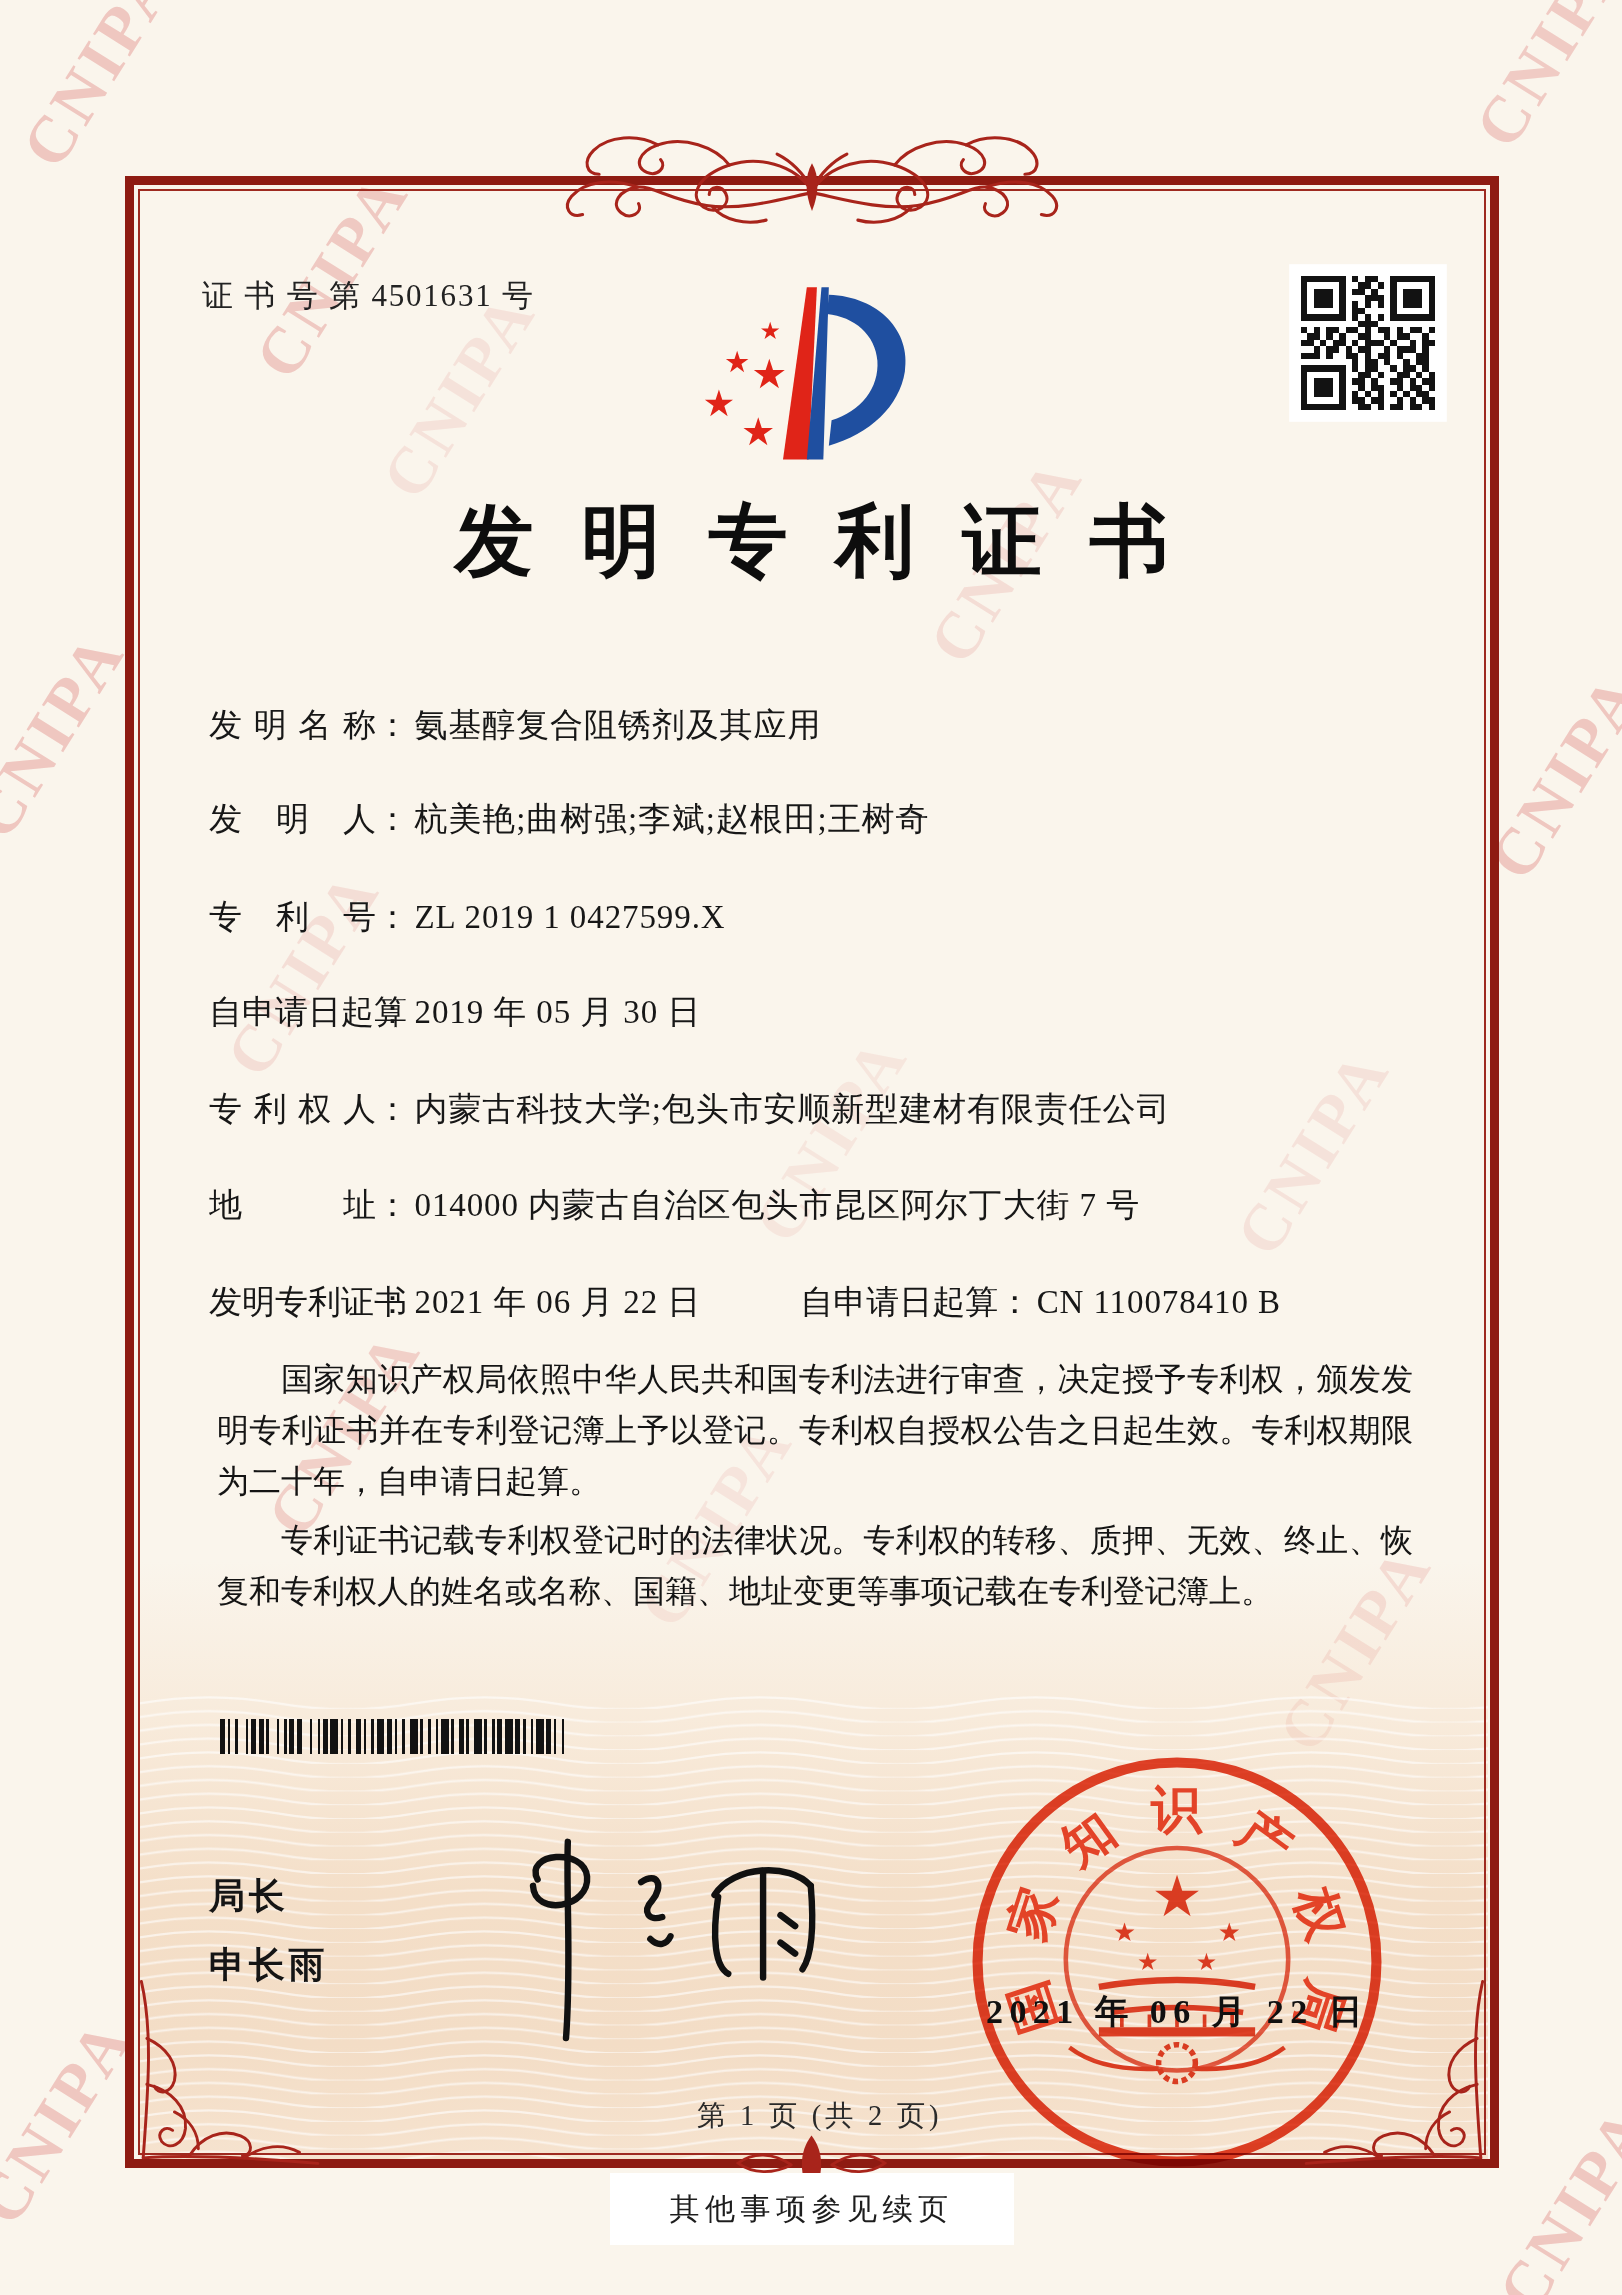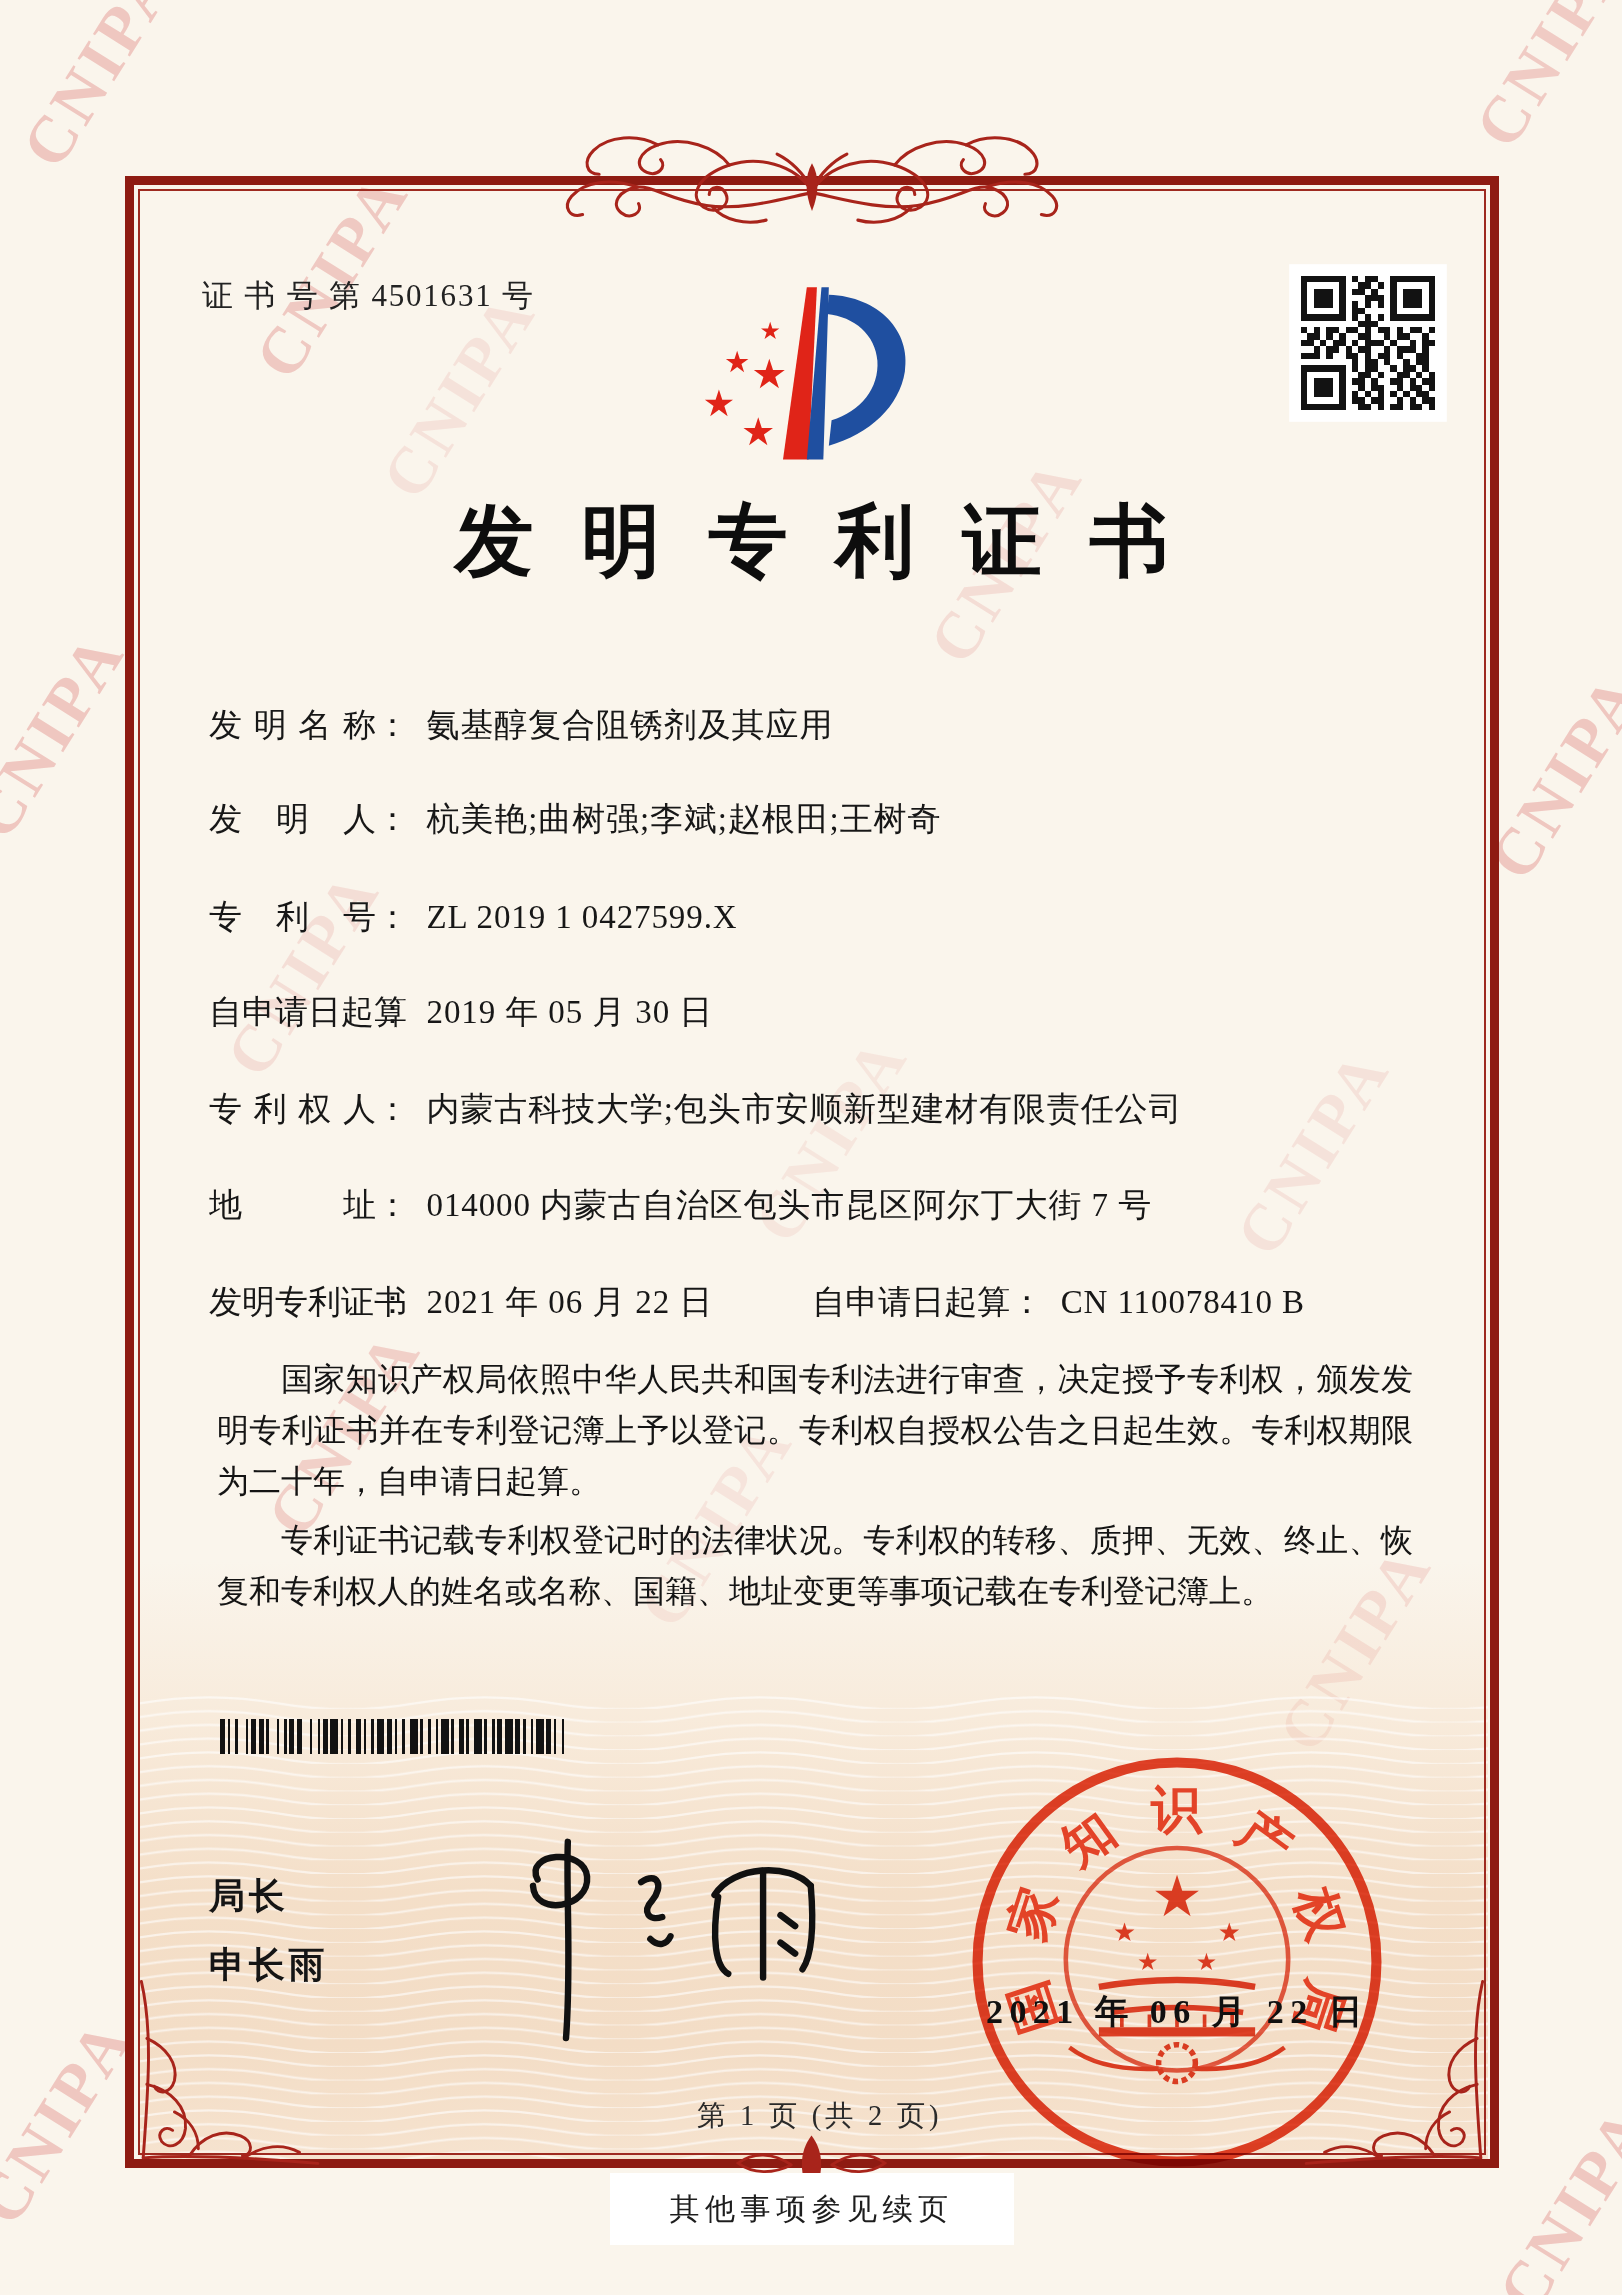--- a/index.html
+++ b/index.html
@@ -38,21 +38,21 @@
   .qr-grid{display:grid; grid-template-columns:repeat(21,6.4px); grid-auto-rows:6.4px;}
   .qm{background:transparent;} .qm.on{background:#121212;}
   .doc-title{
     position:absolute; left:0; top:489px; width:100%; z-index:6; text-align:center;
     font-size:79px; font-weight:700; letter-spacing:48px; text-indent:48px; color:#0d0d0d;
   }
   
   .row{position:absolute; left:209px; z-index:6; font-size:33px; white-space:nowrap; color:#171717;}
   .flabel{display:inline-block; width:167px; text-align:justify; text-align-last:justify; vertical-align:bottom;}
   .fcolon{display:inline-block; margin-right:5.5px;}
-  .fvalue{letter-spacing:0.9px;margin-left:12px;}
+  .fvalue{letter-spacing:0.9px;}
   .pair2{margin-left:99px;}
   
   .body-text{
     position:absolute; left:209px; top:1346px; width:1212px; z-index:6;
     font-size:32px; line-height:51px; text-align:justify; color:#141414;
   }
   .body-text p{margin:8px; text-indent:2em;}
   
   .barcode{position:absolute; left:220px; top:1719px; height:35px; z-index:6; display:flex; align-items:stretch;}
   .barcode span{display:block; height:35px;}

